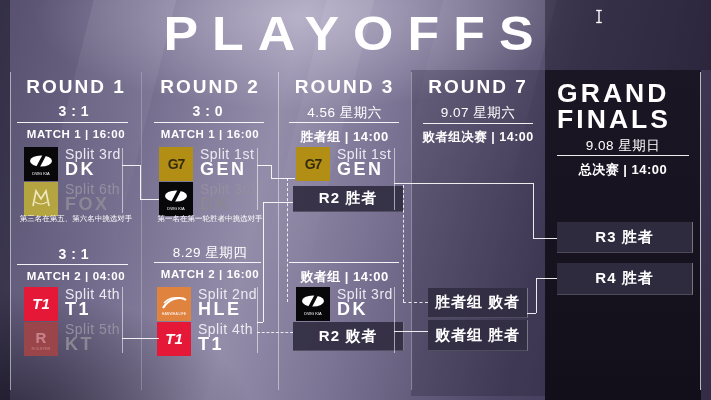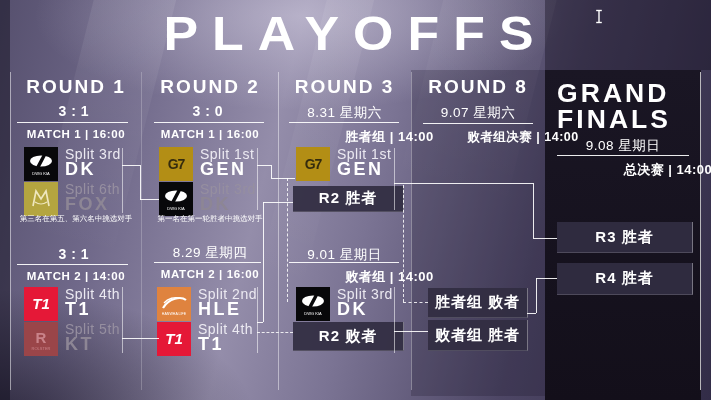--- a/index.html
+++ b/index.html
@@ -19,21 +19,21 @@
   .trshade{position:absolute;left:545px;top:0;width:166px;height:70px;background:rgba(19,15,31,.4);}
   .r4shade{position:absolute;left:411px;top:70px;width:134px;height:326px;background:rgba(17,12,32,.22);}
   .gfpanel{position:absolute;left:545px;top:70px;width:156px;height:330px;background:linear-gradient(180deg,#1a1624,#130f1a);}
 
   .title{position:absolute;left:0;right:0;top:6px;text-align:center;color:#fff;
     font-size:48px;font-weight:900;letter-spacing:13px;transform:scaleX(1.08);white-space:nowrap;}
   .rhead{position:absolute;color:#fff;font-weight:900;font-size:19px;letter-spacing:2px;text-align:center;white-space:nowrap;}
   .score{position:absolute;color:#fff;font-weight:700;font-size:14px;letter-spacing:5px;text-align:center;white-space:nowrap;}
   .mlabel{position:absolute;color:#fff;font-weight:800;font-size:11.5px;letter-spacing:.6px;text-align:center;white-space:nowrap;}
   .date{position:absolute;color:#fff;font-size:13.5px;text-align:center;letter-spacing:.5px;white-space:nowrap;}
-  .group{position:absolute;color:#fff;font-size:13px;font-weight:700;text-align:center;letter-spacing:.5px;white-space:nowrap;margin-left:45px;}
+  .group{position:absolute;color:#fff;font-size:13px;font-weight:700;text-align:center;letter-spacing:.5px;white-space:nowrap;}
   .hr{position:absolute;height:1px;background:rgba(255,255,255,.92);}
   .note{position:absolute;color:#fff;font-size:7.5px;text-align:center;white-space:nowrap;letter-spacing:0;}
   .team{position:absolute;display:flex;gap:7px;align-items:flex-start;}
   .logo{width:34px;height:34px;flex:0 0 34px;display:block;}
   .tinfo{padding-top:1px;}
   .seed{font-size:14px;color:#eceaf2;letter-spacing:.5px;line-height:12px;}
   .tname{font-size:18px;font-weight:900;letter-spacing:2.5px;color:#fff;line-height:19px;}
   .loser .seed{color:#968fa0;}
   .loser .tname{color:#8d8695;}
   .slot{position:absolute;background:rgba(49,45,66,.93);color:#fff;font-weight:800;font-size:15px;
@@ -99,21 +99,21 @@
       </svg>
     <div class="tinfo">
         <div class="seed">Split 6th</div>
         <div class="tname">FOX</div>
       </div>
   </div>
   <div class="note" style="left:12px;top:214px;width:128px">第三名在第五、第六名中挑选对手</div>
 
   <div class="score" style="left:10px;top:246px;width:132px">3:1</div>
   <div class="hr" style="left:17px;top:264px;width:111px"></div>
-  <div class="mlabel" style="left:10px;top:270px;width:132px">MATCH 2 | 14:00</div>
+  <div class="mlabel" style="left:10px;top:270px;width:132px">MATCH 2 | 04:00</div>
 
   <div class="team" style="left:24px;top:287px">
     <svg class="logo" viewBox="0 0 34 34">
         <rect width="34" height="34" fill="#e51837"></rect>
         <text x="17" y="22" font-size="15" font-weight="bold" font-style="italic" fill="#fff" text-anchor="middle" font-family="sans-serif">T1</text>
       </svg>
     <div class="tinfo">
         <div class="seed">Split 4th</div>
         <div class="tname">T1</div>
       </div>
@@ -182,55 +182,54 @@
         <text x="17" y="22" font-size="15" font-weight="bold" font-style="italic" fill="#fff" text-anchor="middle" font-family="sans-serif">T1</text>
       </svg>
     <div class="tinfo">
         <div class="seed">Split 4th</div>
         <div class="tname">T1</div>
       </div>
   </div>
 
   <div class="rhead" style="left:278px;top:76px;width:133px">ROUND 3</div>
 
-  <div class="date" style="left:278px;top:104px;width:133px">8.31 星期六</div>
+  <div class="date" style="left:278px;top:104px;width:133px">4.56 星期六</div>
   <div class="hr" style="left:289px;top:122px;width:110px"></div>
   <div class="group" style="left:278px;top:128px;width:133px">胜者组 | 14:00</div>
 
   <div class="team" style="left:296px;top:147px">
     <svg class="logo" viewBox="0 0 34 34">
         <rect width="34" height="34" fill="#b38e15"></rect>
         <text x="17" y="22" font-size="14" font-weight="bold" fill="#352c0e" text-anchor="middle" letter-spacing="-1" font-family="sans-serif">G7</text>
       </svg>
     <div class="tinfo">
         <div class="seed">Split 1st</div>
         <div class="tname">GEN</div>
       </div>
   </div>
   <div class="slot" style="left:293px;top:186px;width:110px;height:25px">R2 胜者</div>
 
-  <div class="date" style="left:278px;top:246px;width:133px">9.01 星期日</div>
   <div class="hr" style="left:289px;top:262px;width:110px"></div>
   <div class="group" style="left:278px;top:268px;width:133px">败者组 | 14:00</div>
 
   <div class="team" style="left:296px;top:287px">
     <svg class="logo" viewBox="0 0 34 34">
         <rect width="34" height="34" fill="#08080a"></rect>
         <ellipse cx="17" cy="14" rx="11" ry="5.5" fill="#fff"></ellipse>
         <rect x="15.5" y="6" width="3.4" height="16" fill="#08080a" transform="rotate(28 17 14)"></rect>
         <text x="17" y="27.5" font-size="4" fill="#fff" text-anchor="middle" font-family="sans-serif">DWG KIA</text>
       </svg>
     <div class="tinfo">
         <div class="seed">Split 3rd</div>
         <div class="tname">DK</div>
       </div>
   </div>
   <div class="slot" style="left:293px;top:322px;width:110px;height:28px">R2 败者</div>
 
-  <div class="rhead" style="left:411px;top:76px;width:134px">ROUND 8</div>
+  <div class="rhead" style="left:411px;top:76px;width:134px">ROUND 7</div>
   <div class="date" style="left:411px;top:104px;width:134px">9.07 星期六</div>
   <div class="hr" style="left:423px;top:123px;width:110px"></div>
   <div class="group" style="left:411px;top:129px;width:134px;font-size:12.5px">败者组决赛 | 14:00</div>
   <div class="slot" style="left:428px;top:320px;width:99px;height:30px">败者组 胜者</div>
   <div class="slot" style="left:428px;top:288px;width:99px;height:29px">胜者组 败者</div>
 
   <div class="gfhead" style="left:557px;top:78px">GRAND</div>
   <div class="gfhead" style="left:557px;top:104px">FINALS</div>
   <div class="date" style="left:545px;top:137px;width:156px">9.08 星期日</div>
   <div class="hr" style="left:557px;top:155px;width:132px"></div>

